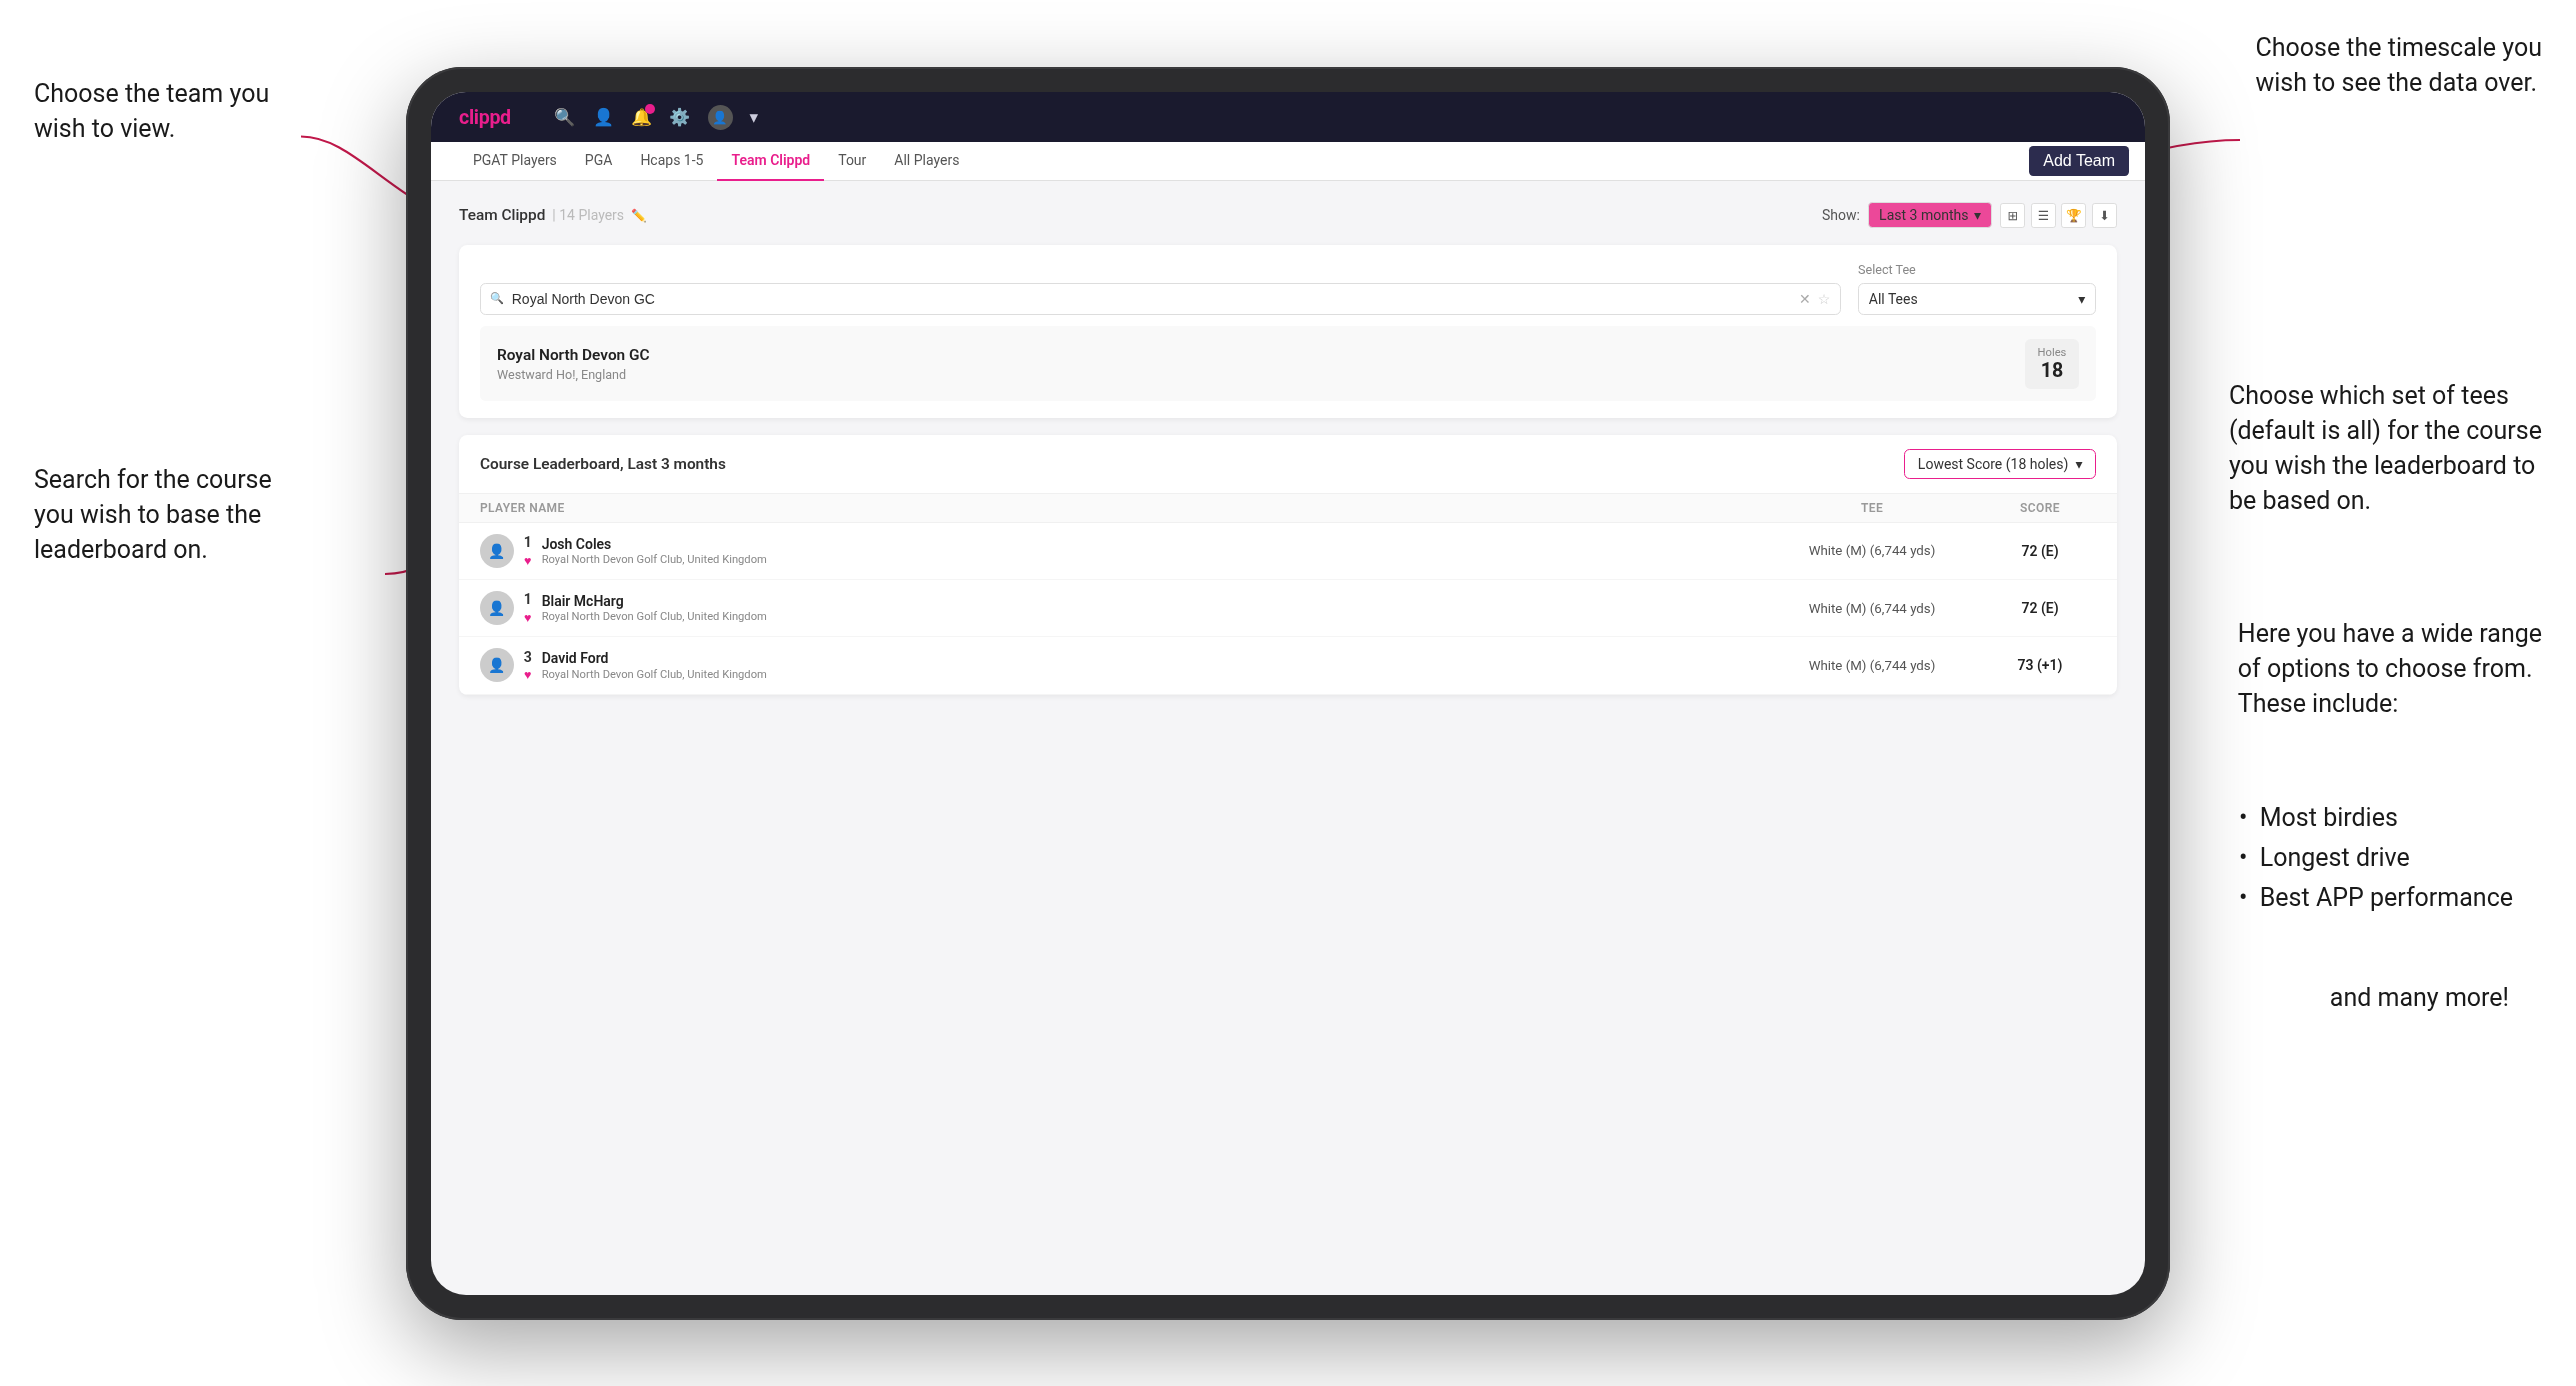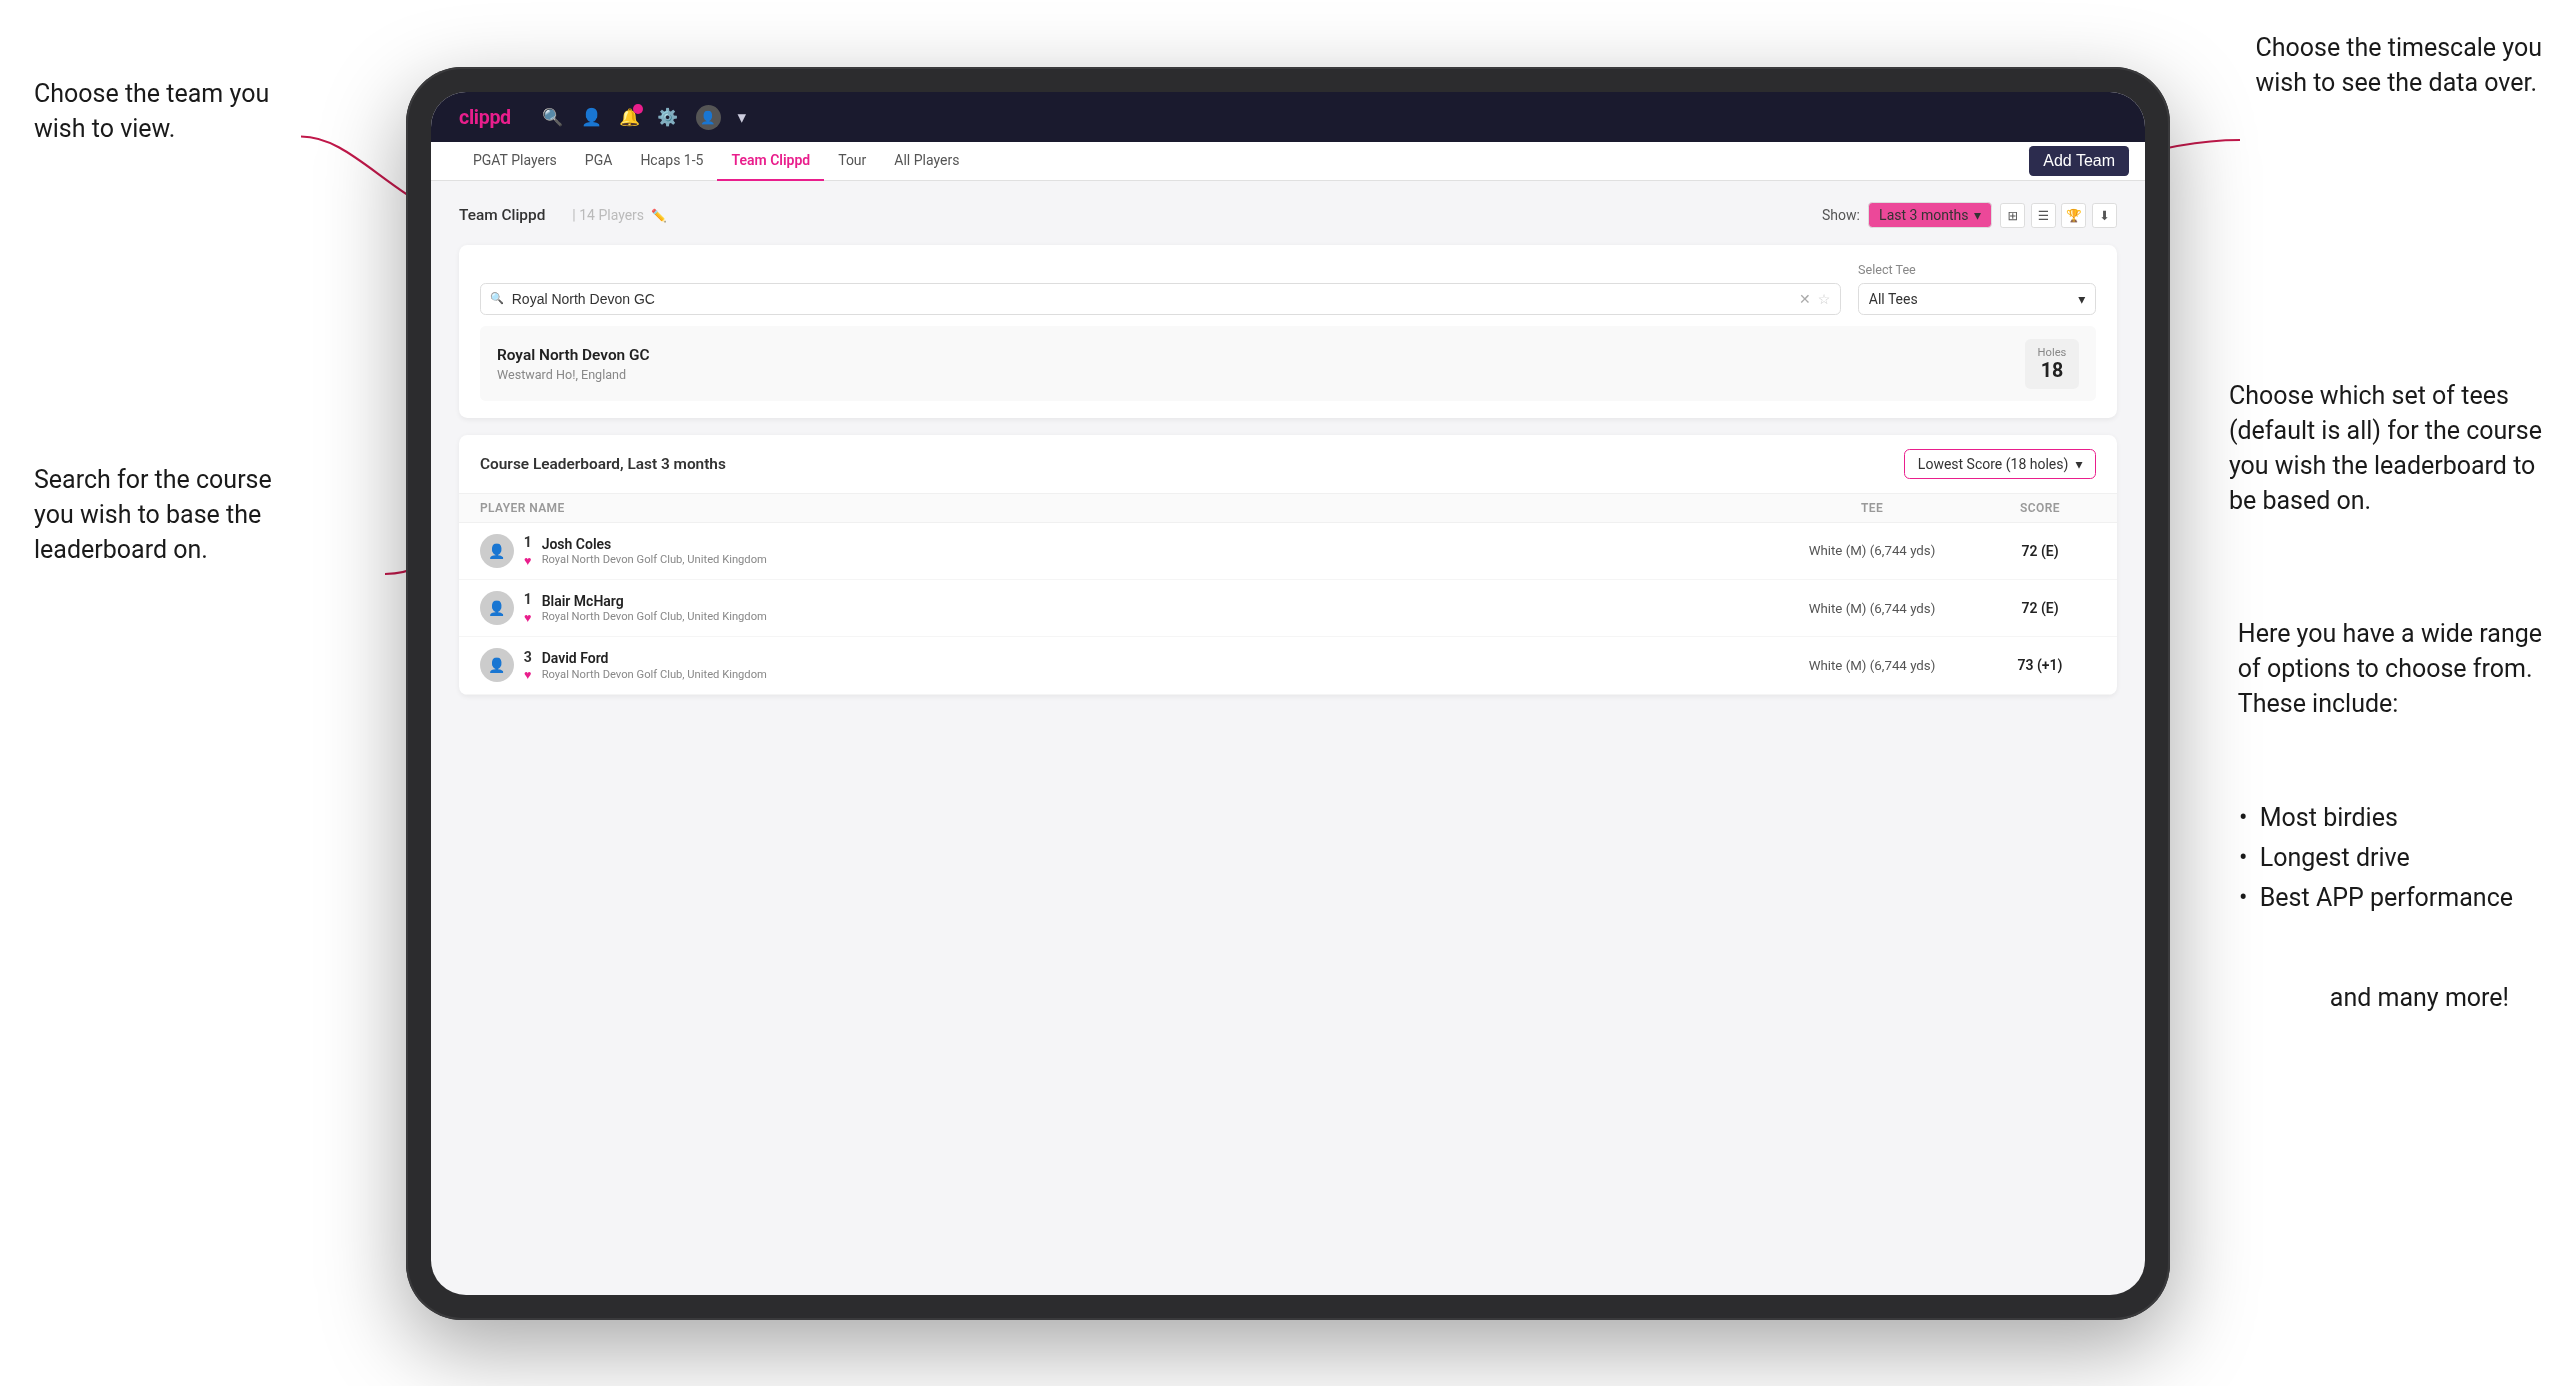--- a/index.html
+++ b/index.html
@@ -59,21 +59,21 @@
       overflow: hidden;
     }
 
     
     .navbar {
       background: #1a1a2e;
       height: 50px;
       display: flex;
       align-items: center;
       padding: 0 28px;
-      gap: 32px;
+      gap: 44px;
     }
 
     .navbar-brand {
       color: #e91e8c;
       font-size: 19.6px;
       font-weight: 700;
       letter-spacing: -0.3px;
     }
 
     .navbar-nav {
@@ -543,21 +543,21 @@
       <div class="subnav-item">Tour</div>
       <div class="subnav-item">All Players</div>
       <button class="add-team-btn">Add Team</button>
     </div>
 
     <div class="main-content">
 
       <div class="team-header">
         <div class="team-title">
           <span>Team Clippd</span>
-          <span style="color:#bbb;font-weight:400;font-size:14px;margin-left:20px;">| <span>14 Players</span></span>
+          <span style="color:#bbb;font-weight:400;font-size:14px;">| <span>14 Players</span></span>
           <span class="edit-icon">✏️</span>
         </div>
         <div class="team-show">
           <span>Show:</span>
           <div class="show-dropdown">
             <span>Last 3 months</span>
             <span>▾</span>
           </div>
           <div class="view-icons">
             <div class="view-icon-btn">⊞</div>

